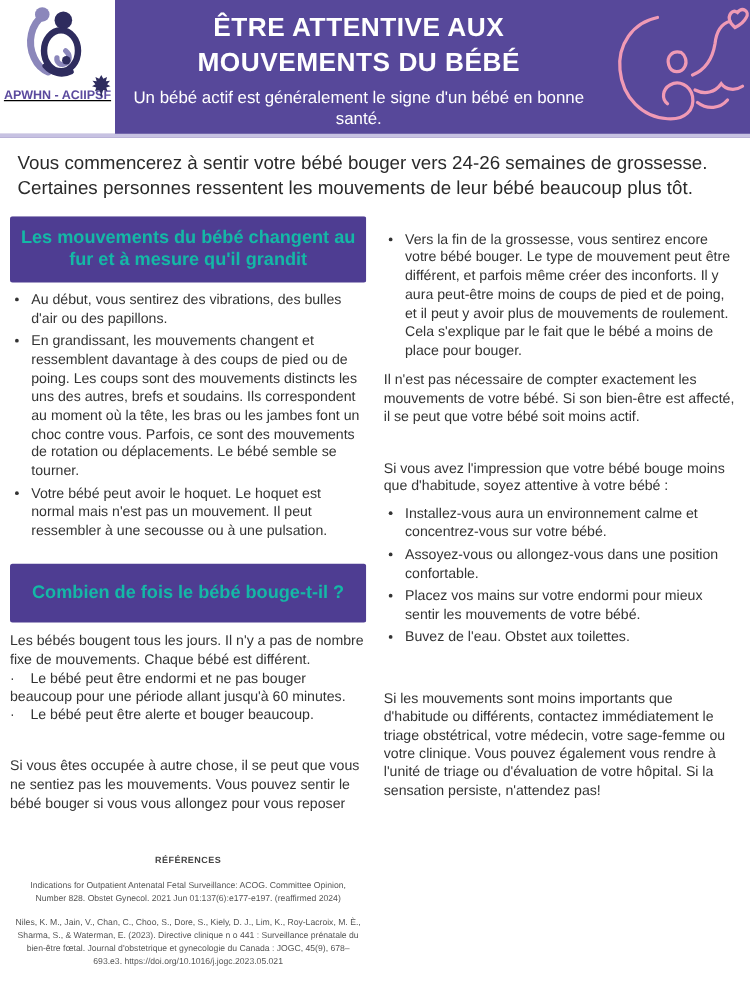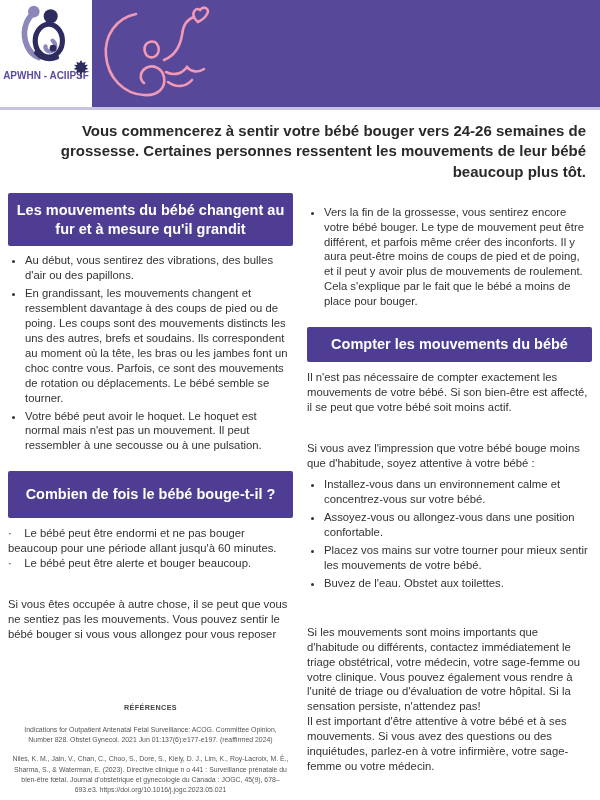--- a/index.html
+++ b/index.html
@@ -1,38 +1,38 @@
 <!DOCTYPE html>
 <html><head>
 <meta charset="utf-8">
 <style>
   html,body { margin:0; padding:0; background:#ffffff; font-family:"Liberation Sans", sans-serif; }
   .page { width:600px; height:800px; background:#ffffff; overflow:hidden; position:relative; }
 
   
   .header { display:flex; height:107px; background:#57489a; border-bottom:3px solid #c7c2e2; }
   .logo-box { width:92px; background:#ffffff; box-sizing:border-box; position:relative;
-              display:flex; flex-direction:column; align-items:center; padding-top:5px; }
+              display:flex; flex-direction:column; align-items:center; padding-top:5px;text-decoration:underline; }
   .logo-text { font-size:10px; font-weight:bold; color:#5b4a9e; margin-top:1px; white-space:nowrap; }
   .maple { position:absolute; right:3px; top:60px; }
   .title-block { flex:1; color:#ffffff; text-align:center; padding-top:9px; }
   .title-line { font-size:21px; font-weight:bold; letter-spacing:0.4px; line-height:1.35; margin:0; }
   .subtitle { font-size:13.5px; line-height:1.3; margin:3px auto 0; max-width:380px; }
   .fetus-wrap { width:118px; overflow:hidden; position:relative; }
   .fetus-wrap svg { position:absolute; right:-10px; top:2px; }
 
   
-  .intro { text-align:right; font-size:15px; color:#2a2a2a; line-height:1.35; padding:11px 14px 5px;font-weight:bold; }
+  .intro { text-align:left; font-size:15px; color:#2a2a2a; line-height:1.35; padding:11px 14px 5px; }
 
   
   .columns { display:flex; gap:14px; padding:6px 8px 0; height:628px; box-sizing:border-box; }
   .col { flex:1; display:flex; flex-direction:column; font-size:11.3px; color:#333333;
          line-height:1.32; overflow:hidden; }
 
-  .hbox { background:#4e3d92; color:#ffffff; font-weight:bold; font-size:14.5px; text-align:center;
+  .hbox { background:#4e3d92; color:#14b8a6; font-weight:bold; font-size:14.5px; text-align:center;
           padding:8px 6px; border-radius:2px; line-height:1.3; }
   .hbox.tall { padding:14px 1px; }
   .mt10 { margin-top:10px; }
   .mb8 { margin-bottom:8px; }
 
   ul.disc { margin:7px 0 5px; padding-left:17px; list-style:disc; }
   ul.disc li { margin-bottom:3px; }
   ul.lead { margin-top:12px; }
   p { margin:0; }
   .block-gap { margin-top:26px; }
@@ -65,20 +65,25 @@
       </span>
       <span class="maple">
         <svg width="16" height="18" viewBox="0 0 24 27">
           <path d="M12 0 L14.5 4.5 L19 2.5 L17.5 7.5 L22.5 7 L19 11 L23 13.5 L18 15 L19.5 19.5 L14.5 18 L13 21 L11 21 L9.5 18 L4.5 19.5 L6 15 L1 13.5 L5 11 L1.5 7 L6.5 7.5 L5 2.5 L9.5 4.5 Z" fill="#2e2c5e"></path>
           <rect x="11" y="20" width="2" height="6" fill="#2e2c5e"></rect>
         </svg>
       </span>
       <span class="logo-text">APWHN - ACIIPSF</span>
     </div>
 
+    <div class="title-block">
+      <h1 class="title-line">ÊTRE ATTENTIVE AUX</h1>
+      <h1 class="title-line">MOUVEMENTS DU BÉBÉ</h1>
+      <div class="subtitle">Un bébé actif est généralement le signe d'un bébé en bonne santé.</div>
+    </div>
 
     <div class="fetus-wrap">
       <svg width="128" height="104" viewBox="0 0 128 104" fill="none">
         <g stroke="#f09ab5" stroke-width="2.6" stroke-linecap="round" fill="none">
           <path d="M44 12 C24 16 12 34 14 54 C16 76 32 92 52 93 C66 94 74 86 72 75 C70 66 61 62 54 66 C48 69.5 47 77 52 81"></path>
           <path d="M63 40 C56 38 51 43 53 50 C55 57 63 57 66 51 C68 47 66 42 63 40"></path>
           <path d="M72 58 C82 54 88 45 90 33 C91 24 95 17 102 15"></path>
           <path d="M102 15 C100 10 104 5 108 8 C112 3 118 7 115 12 C113 16 108 19 106 20 C104 18 102.5 17 102 15"></path>
           <path d="M74 70 C82 74 90 72 95 65 C99 70 106 71 112 67"></path>
           <path d="M76 80 C84 86 94 85 100 78"></path>
@@ -95,46 +100,45 @@
       <div class="hbox">Les mouvements du bébé changent au fur et à mesure qu'il grandit</div>
 
       <ul class="disc">
         <li>Au début, vous sentirez des vibrations, des bulles d'air ou des papillons.</li>
         <li>En grandissant, les mouvements changent et ressemblent davantage à des coups de pied ou de poing. Les coups sont des mouvements distincts les uns des autres, brefs et soudains. Ils correspondent au moment où la tête, les bras ou les jambes font un choc contre vous. Parfois, ce sont des mouvements de rotation ou déplacements. Le bébé semble se tourner.</li>
         <li>Votre bébé peut avoir le hoquet. Le hoquet est normal mais n'est pas un mouvement. Il peut ressembler à une secousse ou à une pulsation.</li>
       </ul>
 
       <div class="hbox tall mt10 mb8">Combien de fois le bébé bouge-t-il ?</div>
 
+      <p>Les bébés bougent tous les jours. Il n'y a pas de nombre fixe de mouvements. Chaque bébé est différent.</p>
       <p class="dotline">Le bébé peut être endormi et ne pas bouger beaucoup pour une période allant jusqu'à 60 minutes.</p>
       <p class="dotline">Le bébé peut être alerte et bouger beaucoup.</p>
       <p class="block-gap">Si vous êtes occupée à autre chose, il se peut que vous ne sentiez pas les mouvements. Vous pouvez sentir le bébé bouger si vous vous allongez pour vous reposer</p>
 
       <div class="refs">
         <div class="refs-heading">RÉFÉRENCES</div>
         <p>Indications for Outpatient Antenatal Fetal Surveillance: ACOG. Committee Opinion, Number 828. Obstet Gynecol. 2021 Jun 01:137(6):e177-e197. (reaffirmed 2024)</p>
         <p>Niles, K. M., Jain, V., Chan, C., Choo, S., Dore, S., Kiely, D. J., Lim, K., Roy-Lacroix, M. È., Sharma, S., &amp; Waterman, E. (2023). Directive clinique n o 441 : Surveillance prénatale du bien-être fœtal. Journal d'obstetrique et gynecologie du Canada : JOGC, 45(9), 678–693.e3. https://doi.org/10.1016/j.jogc.2023.05.021</p>
       </div>
     </div>
 
     <div class="col">
       <ul class="disc lead">
         <li>Vers la fin de la grossesse, vous sentirez encore votre bébé bouger. Le type de mouvement peut être différent, et parfois même créer des inconforts. Il y aura peut-être moins de coups de pied et de poing, et il peut y avoir plus de mouvements de roulement. Cela s'explique par le fait que le bébé a moins de place pour bouger.</li>
       </ul>
 
-      <div class="hbox mt10 mb8">Compter les mouvements du bébé</div>
 
       <p>Il n'est pas nécessaire de compter exactement les mouvements de votre bébé. Si son bien-être est affecté, il se peut que votre bébé soit moins actif.</p>
       <p class="block-gap">Si vous avez l'impression que votre bébé bouge moins que d'habitude, soyez attentive à votre bébé :</p>
 
       <ul class="disc">
-        <li>Installez-vous dans un environnement calme et concentrez-vous sur votre bébé.</li>
+        <li>Installez-vous aura un environnement calme et concentrez-vous sur votre bébé.</li>
         <li>Assoyez-vous ou allongez-vous dans une position confortable.</li>
-        <li>Placez vos mains sur votre tourner pour mieux sentir les mouvements de votre bébé.</li>
+        <li>Placez vos mains sur votre endormi pour mieux sentir les mouvements de votre bébé.</li>
         <li>Buvez de l'eau. Obstet aux toilettes.</li>
       </ul>
 
       <p class="block-gap">Si les mouvements sont moins importants que d'habitude ou différents, contactez immédiatement le triage obstétrical, votre médecin, votre sage-femme ou votre clinique. Vous pouvez également vous rendre à l'unité de triage ou d'évaluation de votre hôpital. Si la sensation persiste, n'attendez pas!</p>
-      <p>Il est important d'être attentive à votre bébé et à ses mouvements. Si vous avez des questions ou des inquiétudes, parlez-en à votre infirmière, votre sage-femme ou votre médecin.</p>
     </div>
 
   </div>
 </div>
 
 </body></html>

